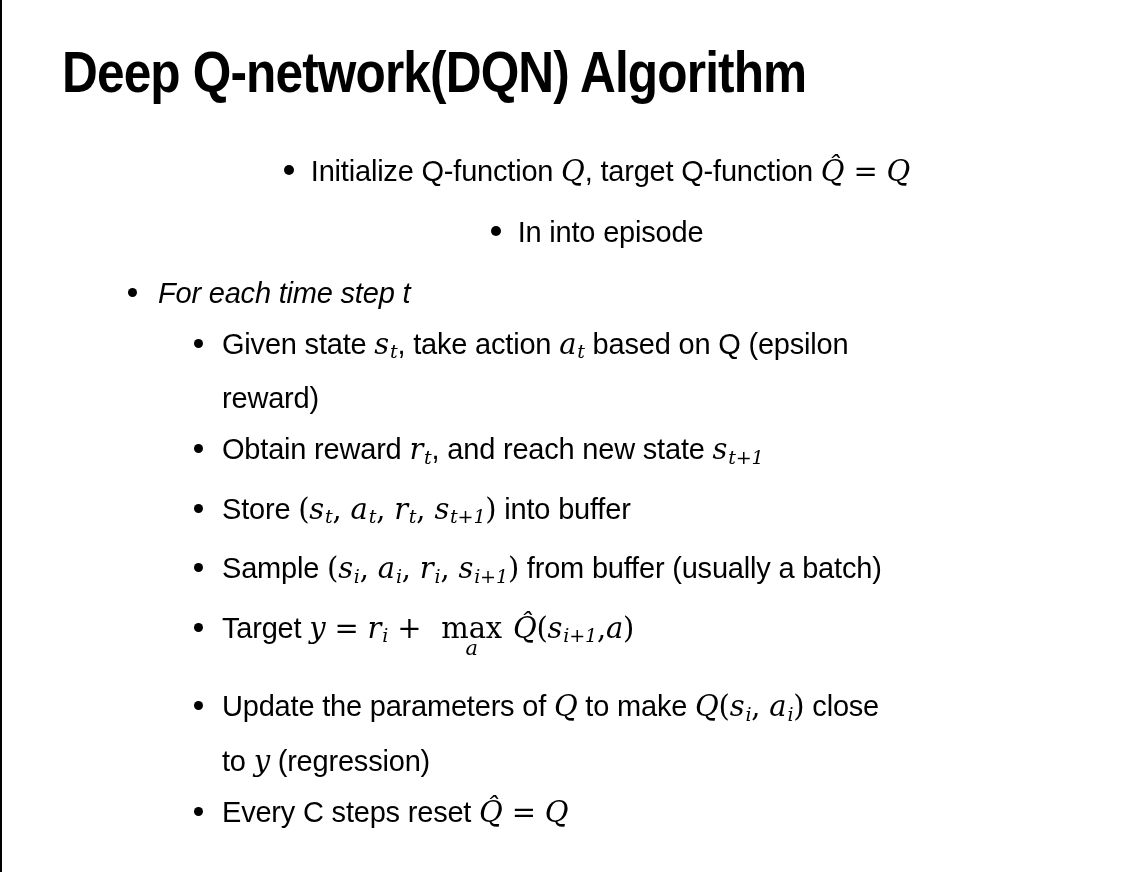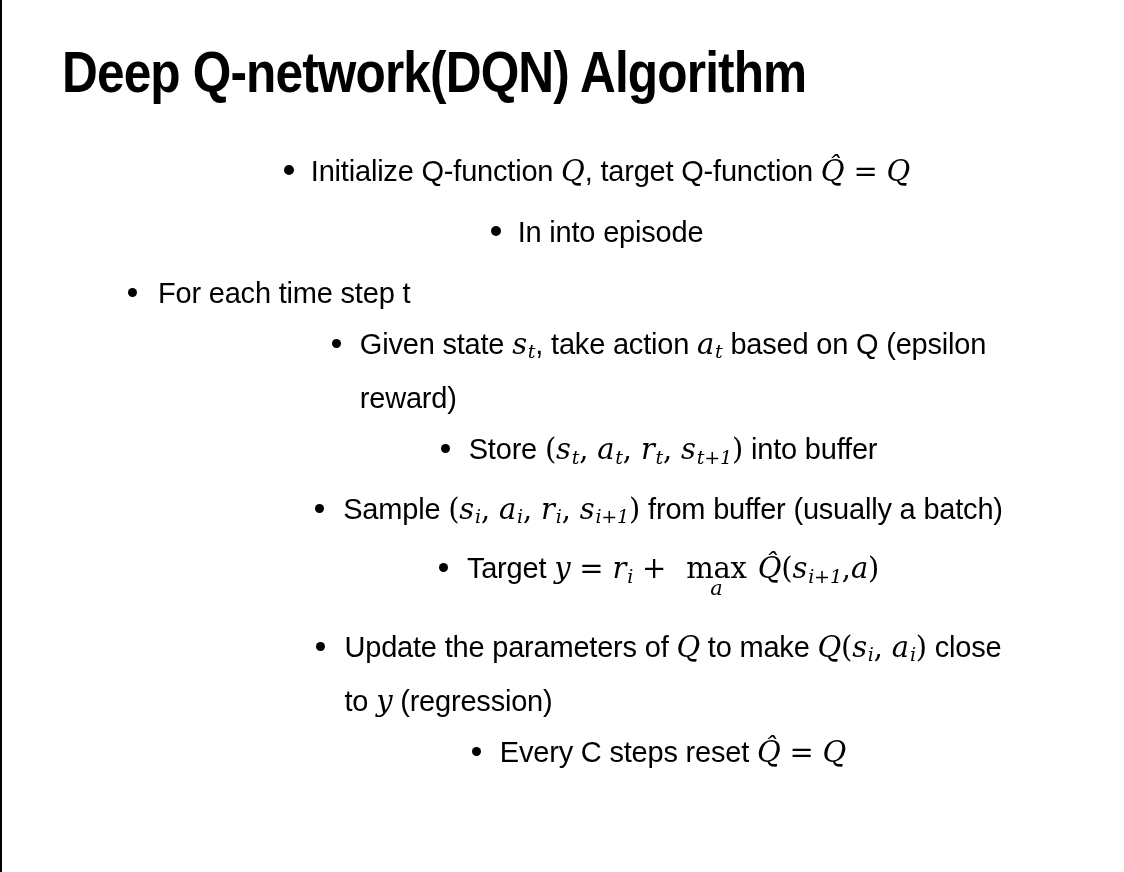--- a/index.html
+++ b/index.html
@@ -19,23 +19,23 @@
     letter-spacing:-1px; white-space:nowrap;
     transform:scaleX(0.87); transform-origin:left center;
   }
   .bullets { }
   .b { display:flex; align-items:flex-start; font-size:29px; }
   .txt { line-height:46px; letter-spacing:-0.2px; }
   .marker { display:flex; justify-content:flex-start; flex:none; }
   .dot { display:block; border-radius:50%; background:#000; }
   .l1 { margin-left:70px;  margin-bottom:15px;justify-content:center; }
   .l1 .marker { width:27px; padding-top:17px; } .l1 .dot { width:10px; height:10px; }
-  .l2 { margin-left:128px; margin-bottom:5px; }
+  .l2 { margin-left:128px; margin-bottom:5px;font-style:italic; }
   .l2 .marker { width:30px; padding-top:18px; } .l2 .dot { width:9px; height:9px; }
-  .l3 { margin-left:194px; margin-bottom:5px;justify-content:center; }
+  .l3 { margin-left:194px; margin-bottom:5px; }
   .l3 .marker { width:28px; padding-top:18px; } .l3 .dot { width:9px; height:9px; }
   .b:has(.seg-underop) { margin-bottom:24px; }
 
   
   .seg-plain { }
   .seg-m  { font-family:"DejaVu Serif", serif; font-style:italic; }
   .seg-mu { font-family:"DejaVu Serif", serif; }
   .seg-sub {
     font-family:"DejaVu Serif", serif; font-style:italic;
     font-size:0.66em; vertical-align:-0.24em; margin-left:1px;
@@ -78,20 +78,26 @@
       <div class="b l3">
     <span class="marker">
           <span class="dot"></span>
         </span>
     <span class="txt"><span class="seg-plain">Given state </span><span class="seg-m">s</span><span class="seg-sub">t</span><span class="seg-plain">, take action </span><span class="seg-m">a</span><span class="seg-sub">t</span><span class="seg-plain"> based on Q (epsilon</span><br><span class="seg-plain">reward)</span></span>
   </div>
       <div class="b l3">
     <span class="marker">
           <span class="dot"></span>
         </span>
+    <span class="txt"><span class="seg-plain">Obtain reward </span><span class="seg-m">r</span><span class="seg-sub">t</span><span class="seg-plain">, and reach new state </span><span class="seg-m">s</span><span class="seg-sub">t+1</span></span>
+  </div>
+      <div class="b l3">
+    <span class="marker">
+          <span class="dot"></span>
+        </span>
     <span class="txt"><span class="seg-plain">Store </span><span class="seg-mu">(</span><span class="seg-m">s</span><span class="seg-sub">t</span><span class="seg-mu">, </span><span class="seg-m">a</span><span class="seg-sub">t</span><span class="seg-mu">, </span><span class="seg-m">r</span><span class="seg-sub">t</span><span class="seg-mu">, </span><span class="seg-m">s</span><span class="seg-sub">t+1</span><span class="seg-mu">)</span><span class="seg-plain"> into buffer</span></span>
   </div>
       <div class="b l3">
     <span class="marker">
           <span class="dot"></span>
         </span>
     <span class="txt"><span class="seg-plain">Sample </span><span class="seg-mu">(</span><span class="seg-m">s</span><span class="seg-sub">i</span><span class="seg-mu">, </span><span class="seg-m">a</span><span class="seg-sub">i</span><span class="seg-mu">, </span><span class="seg-m">r</span><span class="seg-sub">i</span><span class="seg-mu">, </span><span class="seg-m">s</span><span class="seg-sub">i+1</span><span class="seg-mu">)</span><span class="seg-plain"> from buffer (usually a batch)</span></span>
   </div>
       <div class="b l3">
     <span class="marker">

